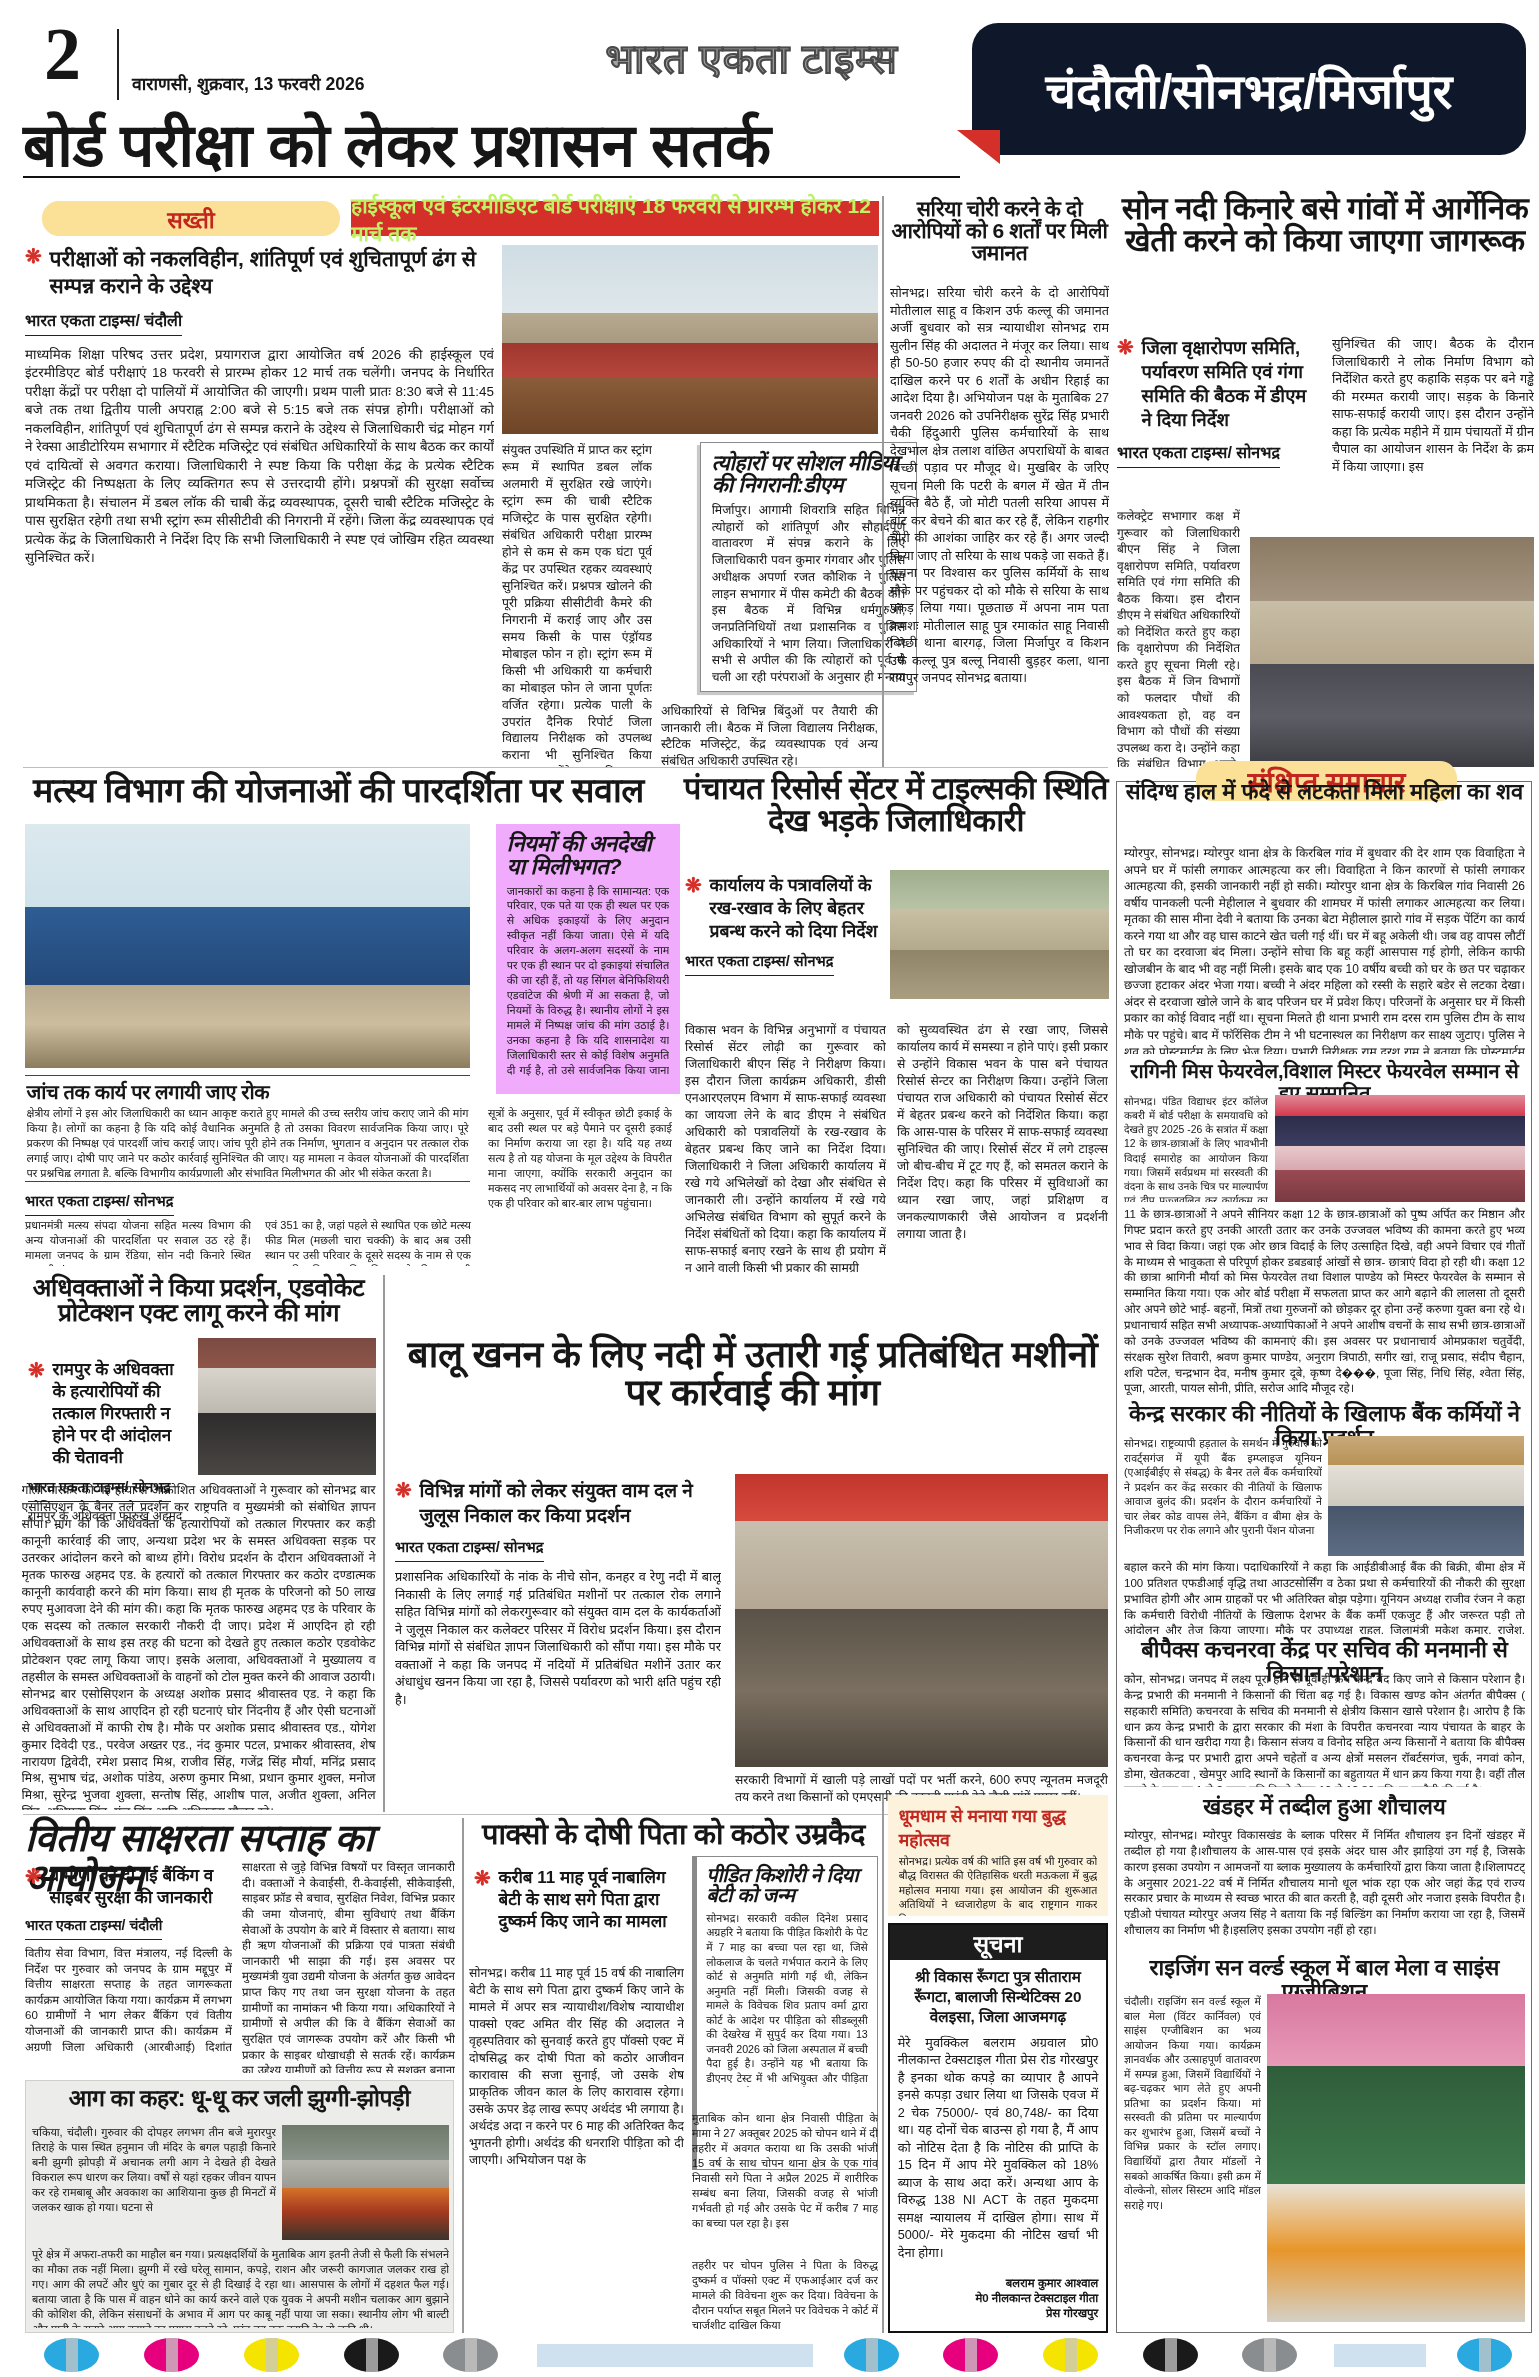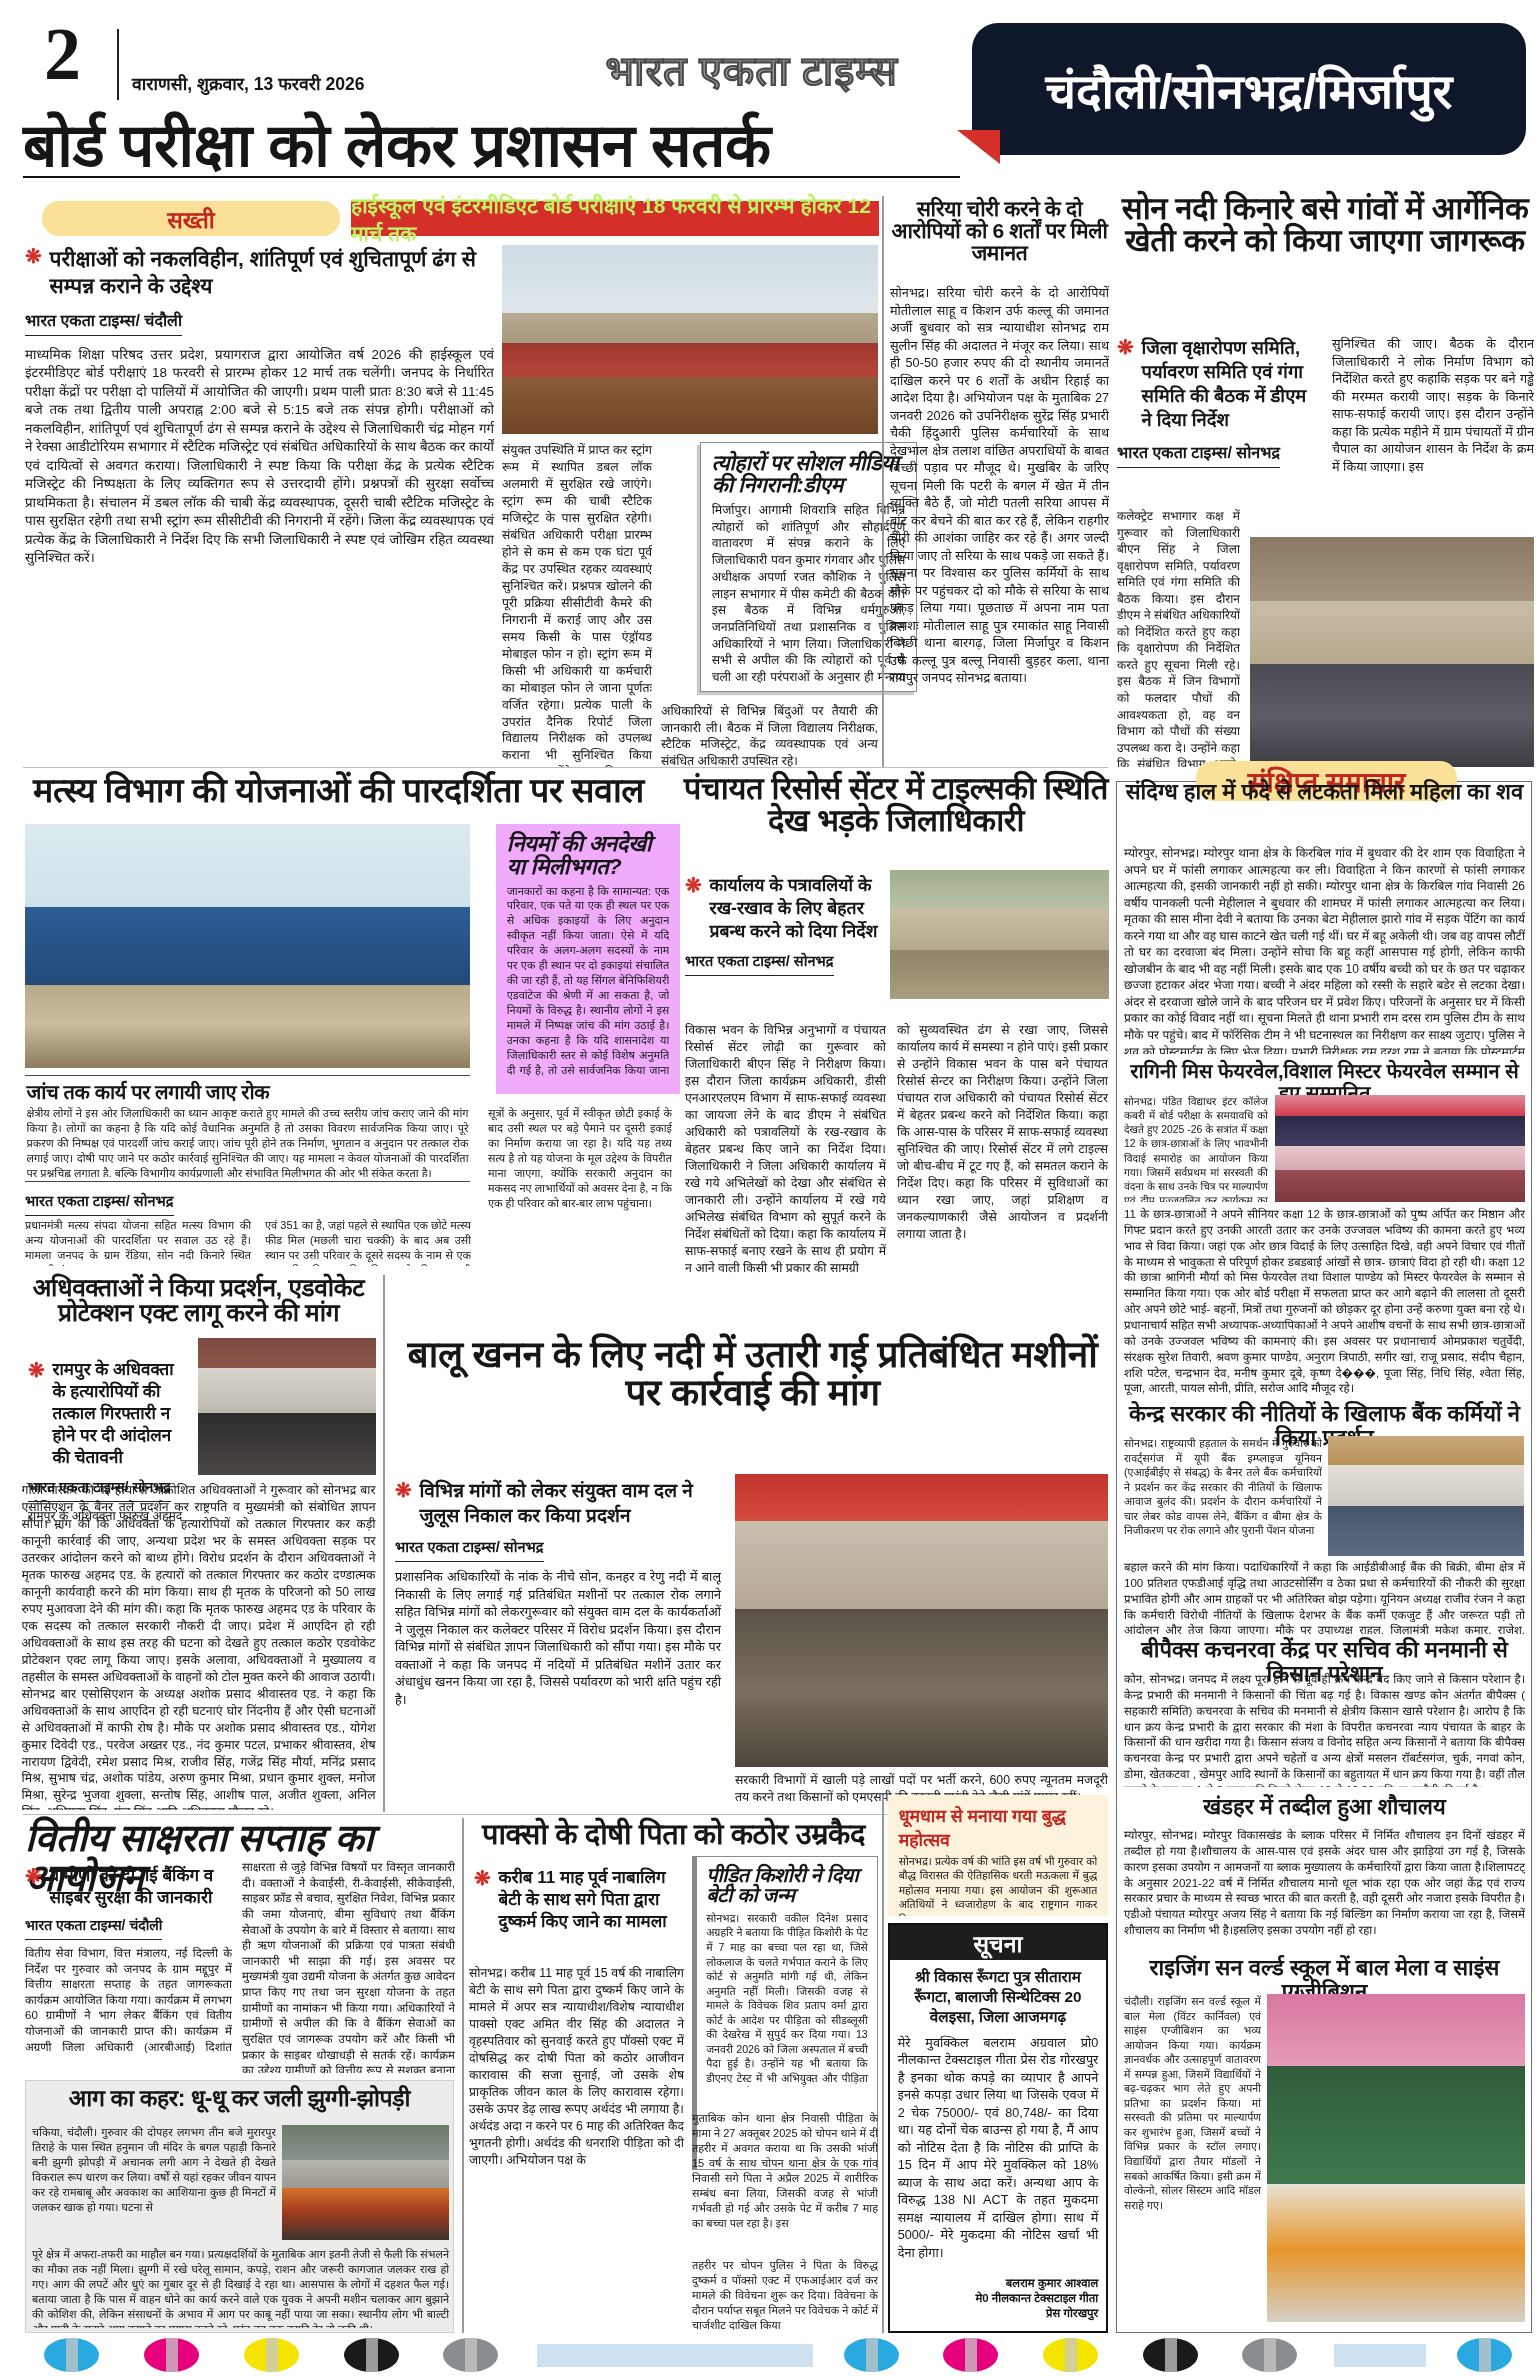--- a/index.html
+++ b/index.html
@@ -6,21 +6,21 @@
   .page{position:relative;width:1540px;height:2377px;background:#ffffff;overflow:hidden;
         font-family:"Liberation Sans",sans-serif;color:#161616;}
   .abs{position:absolute;box-sizing:border-box;}
   .clip{overflow:hidden;}
   .jt{text-align:justify;}
   .ctr{text-align:center;}
 
   
   .pageno{font-family:"Liberation Serif",serif;font-weight:bold;font-size:74px;line-height:1;}
   .dateline{font-weight:bold;font-size:17.6px;}
-  .masthead{font-weight:bold;font-size:41px;color:#a3a3a3;-webkit-text-stroke:0.9px #4a4a4a;letter-spacing:0.8px;margin-top:12px;}
+  .masthead{font-weight:bold;font-size:41px;color:#a3a3a3;-webkit-text-stroke:0.9px #4a4a4a;letter-spacing:0.8px;}
   .bubble{background:#0f172a;border-radius:26px;color:#fff;font-weight:bold;font-size:48px;
           display:flex;align-items:center;justify-content:center;}
   .bubble-tail{width:0;height:0;border-style:solid;border-width:0 43px 34px 0;border-color:transparent #d43029 transparent transparent;}
   .hrule{background:#111;}
   .vrule{background:#9a9a9a;width:1.5px;}
 
   
   .hl{font-weight:bold;line-height:1.04;letter-spacing:-0.4px;}
   .hl-lead{font-size:60px;}
   .hl-xl{font-size:34px;}

